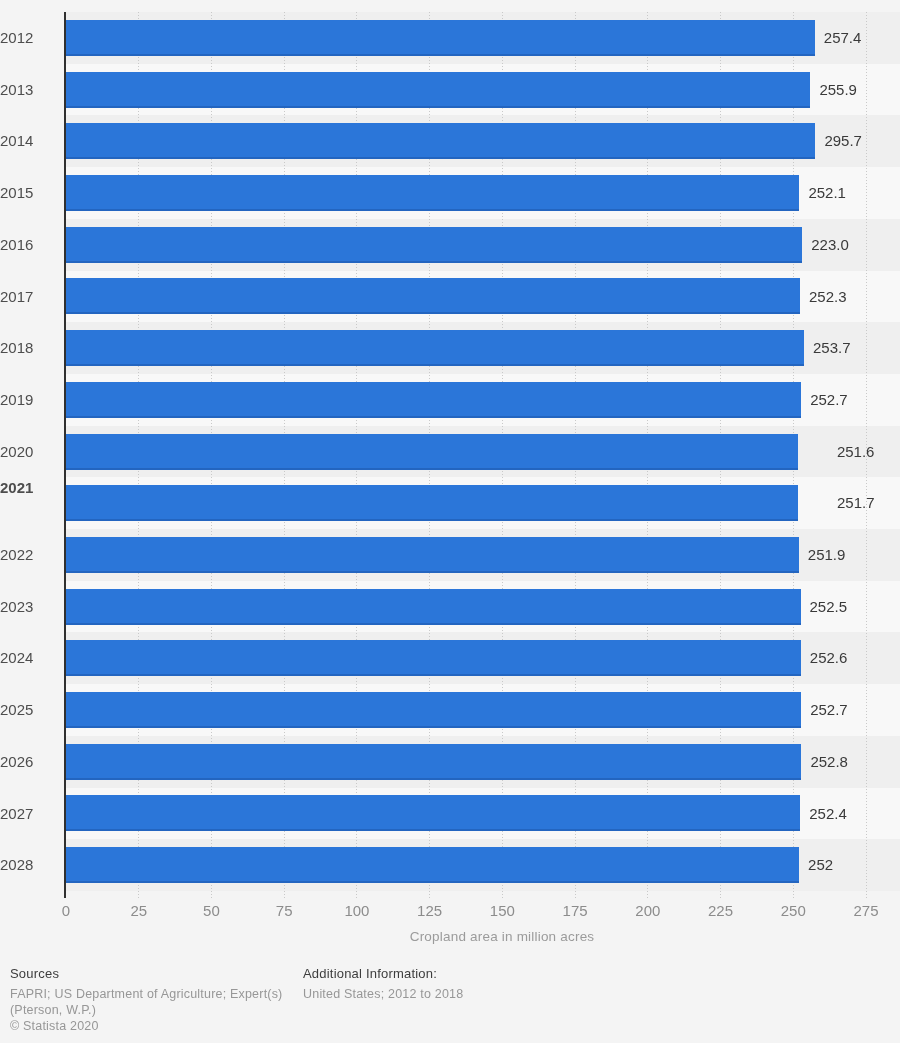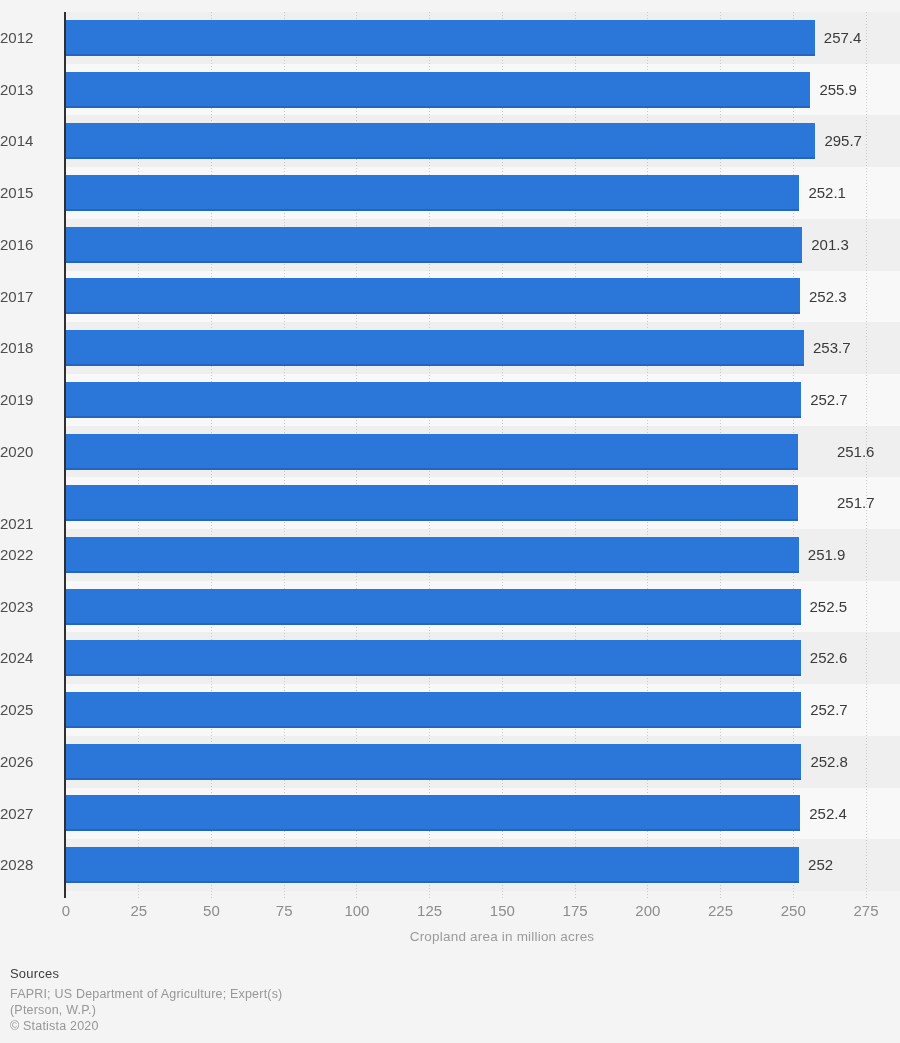--- a/index.html
+++ b/index.html
@@ -63,34 +63,34 @@
       <div class="bar" style="top: 59.5588px; height: 36px; width: 744.436px;"></div>
       <div class="value-label" style="left: 819.436px; top: 51.7059px; height: 51.7059px; line-height: 51.7059px;">255.9</div>
       <div class="year-label" style="top: 103.412px; height: 51.7059px; line-height: 51.7059px;">2014</div>
       <div class="bar" style="top: 111.265px; height: 36px; width: 749.382px;"></div>
       <div class="value-label" style="left: 824.382px; top: 103.412px; height: 51.7059px; line-height: 51.7059px;">295.7</div>
       <div class="year-label" style="top: 155.118px; height: 51.7059px; line-height: 51.7059px;">2015</div>
       <div class="bar" style="top: 162.971px; height: 36px; width: 733.382px;"></div>
       <div class="value-label" style="left: 808.382px; top: 155.118px; height: 51.7059px; line-height: 51.7059px;">252.1</div>
       <div class="year-label" style="top: 206.824px; height: 51.7059px; line-height: 51.7059px;">2016</div>
       <div class="bar" style="top: 214.676px; height: 36px; width: 736.291px;"></div>
-      <div class="value-label" style="left: 811.291px; top: 206.824px; height: 51.7059px; line-height: 51.7059px;">201.3</div>
+      <div class="value-label" style="left: 811.291px; top: 206.824px; height: 51.7059px; line-height: 51.7059px;">223.0</div>
       <div class="year-label" style="top: 258.529px; height: 51.7059px; line-height: 51.7059px;">2017</div>
       <div class="bar" style="top: 266.382px; height: 36px; width: 733.964px;"></div>
       <div class="value-label" style="left: 808.964px; top: 258.529px; height: 51.7059px; line-height: 51.7059px;">252.3</div>
       <div class="year-label" style="top: 310.235px; height: 51.7059px; line-height: 51.7059px;">2018</div>
       <div class="bar" style="top: 318.088px; height: 36px; width: 738.036px;"></div>
       <div class="value-label" style="left: 813.036px; top: 310.235px; height: 51.7059px; line-height: 51.7059px;">253.7</div>
       <div class="year-label" style="top: 361.941px; height: 51.7059px; line-height: 51.7059px;">2019</div>
       <div class="bar" style="top: 369.794px; height: 36px; width: 735.127px;"></div>
       <div class="value-label" style="left: 810.127px; top: 361.941px; height: 51.7059px; line-height: 51.7059px;">252.7</div>
       <div class="year-label" style="top: 413.647px; height: 51.7059px; line-height: 51.7059px;">2020</div>
       <div class="bar" style="top: 421.5px; height: 36px; width: 731.927px;"></div>
       <div class="value-label" style="left: 806.927px; top: 413.647px; height: 51.7059px; line-height: 51.7059px; margin-left: 30px;">251.6</div>
-      <div class="year-label" style="top: 486px; height: 51.7059px; line-height: 51.7059px;">2021</div>
+      <div class="year-label" style="top: 450px; height: 51.7059px; line-height: 51.7059px; font-weight: bold;">2021</div>
       <div class="bar" style="top: 473.206px; height: 36px; width: 732.218px;"></div>
       <div class="value-label" style="left: 837px; top: 465.353px; height: 51.7059px; line-height: 51.7059px;">251.7</div>
       <div class="year-label" style="top: 517.059px; height: 51.7059px; line-height: 51.7059px;">2022</div>
       <div class="bar" style="top: 524.912px; height: 36px; width: 732.8px;"></div>
       <div class="value-label" style="left: 807.8px; top: 517.059px; height: 51.7059px; line-height: 51.7059px;">251.9</div>
       <div class="year-label" style="top: 568.765px; height: 51.7059px; line-height: 51.7059px;">2023</div>
       <div class="bar" style="top: 576.618px; height: 36px; width: 734.545px;"></div>
       <div class="value-label" style="left: 809.545px; top: 568.765px; height: 51.7059px; line-height: 51.7059px;">252.5</div>
       <div class="year-label" style="top: 620.471px; height: 51.7059px; line-height: 51.7059px;">2024</div>
       <div class="bar" style="top: 628.324px; height: 36px; width: 734.836px;"></div>
@@ -111,20 +111,24 @@
   <div id="ticks"></div>
   <div class="axis-title">Cropland area in million acres</div>
 
   <div class="footer" id="footer-sources">
     <div class="ftitle">Sources</div>
     <div class="fline">FAPRI; US Department of Agriculture; Expert(s)</div>
     <div class="fline">(Pterson, W.P.)</div>
     <div class="fline">© Statista 2020</div>
   </div>
 
+  <div class="footer" id="footer-additional">
+    <div class="ftitle">Additional Information:</div>
+    <div class="fline">United States; 2012 to 2018</div>
+  </div>
 <div class="tick-label" style="left: 36px; top: 902px;">0</div>
     <div class="tick-label" style="left: 108.727px; top: 902px;">25</div>
     <div class="tick-label" style="left: 181.455px; top: 902px;">50</div>
     <div class="tick-label" style="left: 254.182px; top: 902px;">75</div>
     <div class="tick-label" style="left: 326.909px; top: 902px;">100</div>
     <div class="tick-label" style="left: 399.636px; top: 902px;">125</div>
     <div class="tick-label" style="left: 472.364px; top: 902px;">150</div>
     <div class="tick-label" style="left: 545.091px; top: 902px;">175</div>
     <div class="tick-label" style="left: 617.818px; top: 902px;">200</div>
     <div class="tick-label" style="left: 690.545px; top: 902px;">225</div>

